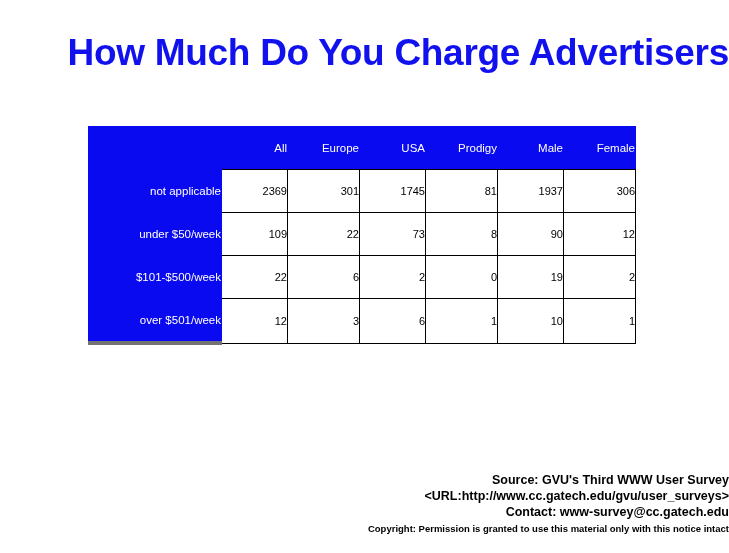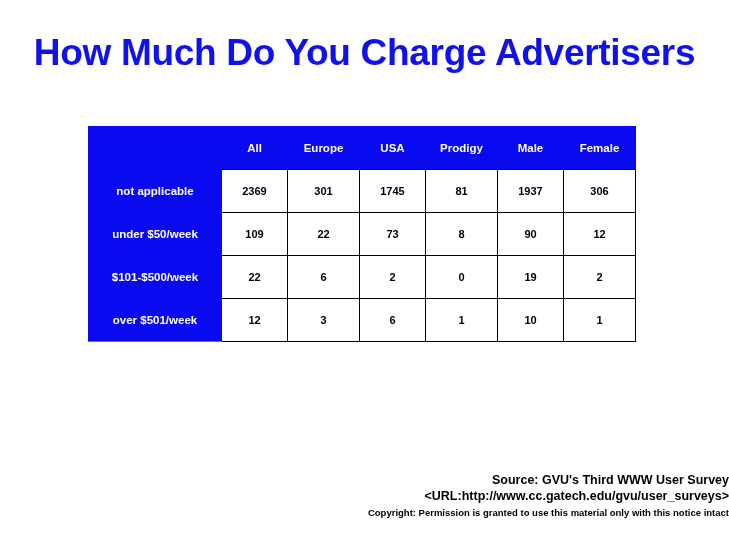--- a/index.html
+++ b/index.html
@@ -14,21 +14,21 @@
     overflow: hidden;
     position: relative;
   }
 
   
   .slide-title {
     position: absolute;
     left: 0;
     top: 32px;
     width: 729px;
-    text-align: center;
+    text-align: right;
     font-size: 37px;
     font-weight: bold;
     color: #1111ee;
     letter-spacing: -0.3px;
     white-space: nowrap;
   }
 
   
   .table-wrap {
     position: absolute;
@@ -41,24 +41,24 @@
     border-collapse: collapse;
     width: 534px;
     table-layout: fixed;
   }
   table.survey-table td,
   table.survey-table th {
     border: 1px solid #000000;
     padding: 0;
     margin: 10px;
     height: 42px;
-    text-align: center;
+    text-align: right;
     vertical-align: middle;
     font-size: 11px;
-    font-weight: bold;
+    font-weight: normal;
     color: #000000;
     background: #ffffff;
   }
   
   table.survey-table thead th {
     background: #0a0af0;
     color: #ffffff;
     border: 1px solid #0a0af0;
     border-bottom: 1px solid #000000;
     font-size: 11.5px;
@@ -72,21 +72,21 @@
     background: #0a0af0;
     color: #ffffff;
     border-left: 1px solid #0a0af0;
     border-right: 1px solid #0a0af0;
     border-top: 1px solid #0a0af0;
     border-bottom: 1px solid #0a0af0;
     font-size: 11.5px;
     width: 133px;
   }
   table.survey-table tbody tr:last-child td.row-label {
-    border-bottom: 1px solid #737373;
+    border-bottom: 4px solid #737373;
   }
   col.c-label { width: 133px; }
   col.c-data  { width: 66px; }
   col.c-data-wide { width: 72px; }
 
   
   .footer {
     position: absolute;
     left: 0;
     top: 472px;
@@ -170,14 +170,15 @@
         <td>10</td>
         <td>1</td>
       </tr>
     </tbody>
   </table>
 </div>
 
 <div class="footer">
   <div class="footer-line">Source: GVU's Third WWW User Survey</div>
   <div class="footer-line">&lt;URL:http://www.cc.gatech.edu/gvu/user_surveys&gt;</div>
+  <div class="footer-line">Contact: www-survey@cc.gatech.edu</div>
   <div class="footer-line copyright">Copyright: Permission is granted to use this material only with this notice intact</div>
 </div>
 
 </body></html>

